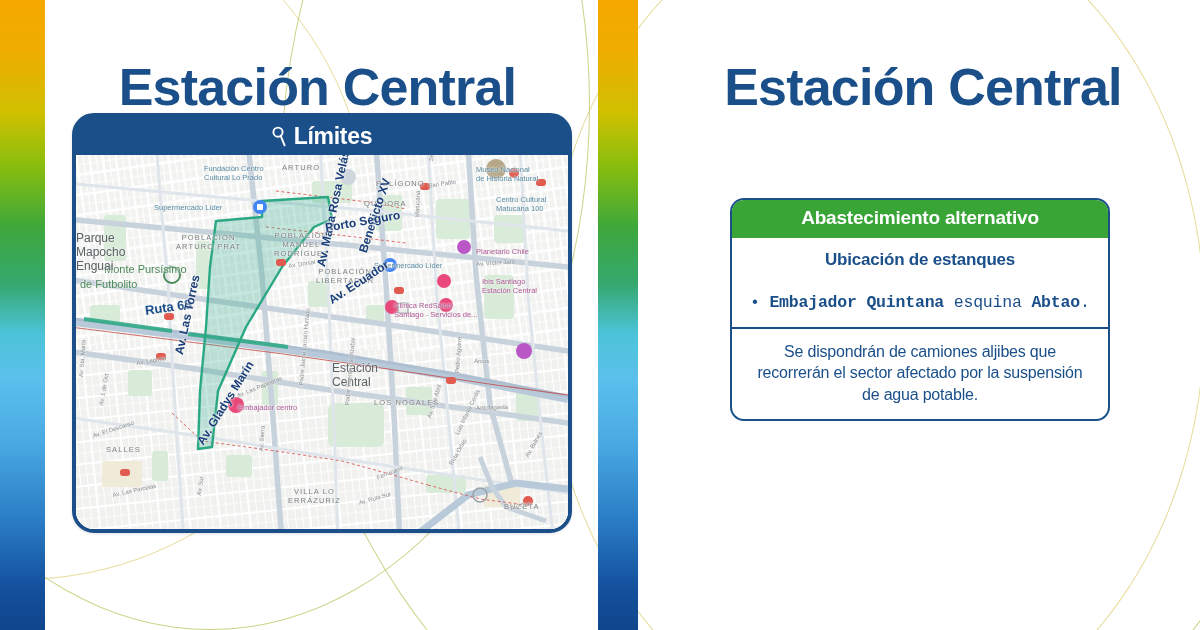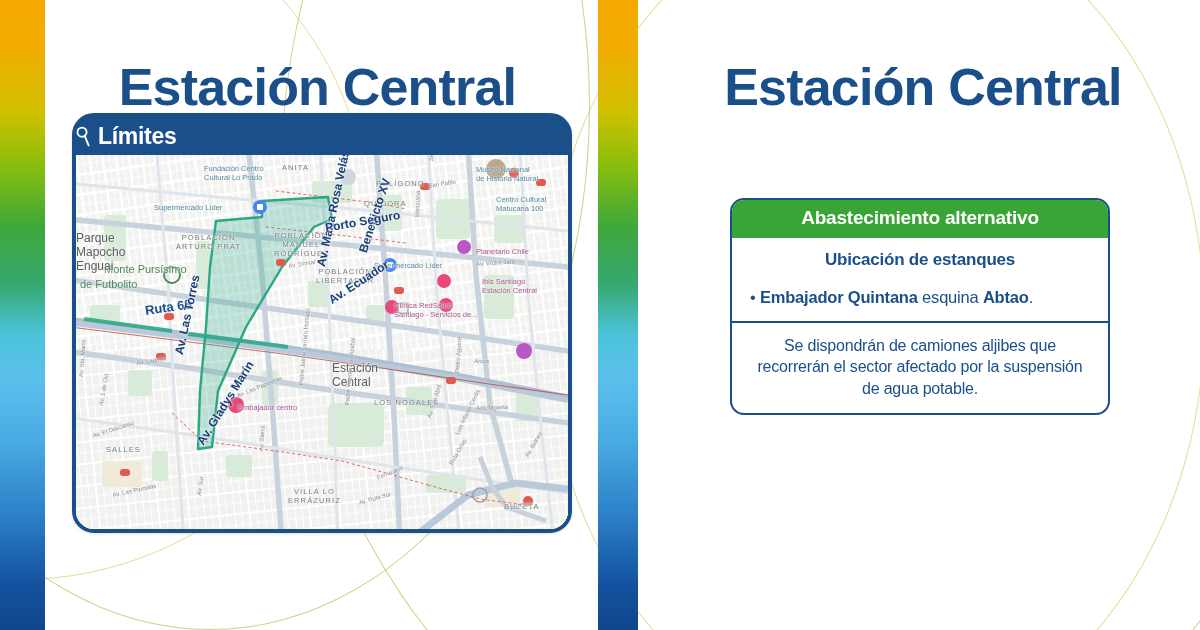--- a/index.html
+++ b/index.html
@@ -52,21 +52,21 @@
   
   #map-card {
     position:absolute; left:27px; top:113px; width:500px; height:420px;
     background:#1a4f8a; border-radius:22px;
     border:4px solid #1a4f8a;
     overflow:hidden;
     box-shadow:0 1px 3px rgba(0,0,0,.12);
   }
   #map-card-header {
     height:38px; background:#1a4f8a;
-    display:flex; align-items:center; justify-content:flex-start; gap:7px;
+    display:flex; align-items:center; justify-content:center; gap:7px;
     color:#fff; font-size:23px; font-weight:bold; letter-spacing:-0.3px;
   }
   #map-card-header svg { display:block; }
   #map-viewport {
     position:absolute; left:0; right:0; top:38px; bottom:0;
     background:#eef0ec; overflow:hidden;
   }
   #map-canvas { position:absolute; inset:0; }
 
   .mlabel {
@@ -95,21 +95,21 @@
     text-align:center; font-size:19px; font-weight:bold;
     padding:8px 6px 9px; letter-spacing:-0.2px;
     border-radius:11px 11px 0 0;
     margin:-1px -1px 0 -1px;
   }
   #info-body { padding:12px 18px 12px 18px; }
   .info-head-line {
     text-align:center; color:#1a4f8a; font-weight:bold;
     font-size:17px; line-height:1.22; letter-spacing:-0.2px;
   }
-  #info-list { margin-top:16px; }
+  #info-list { margin-top:22px;font-family:Liberation Mono, monospace; }
   .info-item {
     color:#1a4f8a; font-size:16.5px; line-height:1.26;
     letter-spacing:-0.2px; padding-left:13px; text-indent:-13px;
     margin-bottom:1px;
   }
   .info-item b { font-weight:bold; }
   #info-divider { height:2px; background:#1a4f8a; margin:0; }
   #info-footer {
     padding:12px 20px 14px; text-align:center;
     color:#1a4f8a; font-size:16px; line-height:1.35; letter-spacing:-0.2px;
@@ -263,21 +263,21 @@
               <rect x="44" y="314" width="10" height="7" rx="3" fill="#e05a4f"></rect>
               <rect x="370" y="222" width="10" height="7" rx="3" fill="#e05a4f"></rect>
               <circle cx="404" cy="340" r="7" fill="none" stroke="#9aa0a6" stroke-width="1.5"></circle>
               <circle cx="452" cy="346" r="5" fill="#e05a4f"></circle>
               <circle cx="438" cy="18" r="5" fill="#e05a4f"></circle>
             </g>
           </g>
         </svg>
 
         <div id="map-labels">
-            <div class="mlabel hood" style="left: 206px; top: 8px; transform-origin: left top;">ANITA</div>
+            <div class="mlabel hood" style="left: 206px; top: 8px; transform-origin: left top;">ARTURO</div>
             <div class="mlabel hood" style="left: 300px; top: 24px; transform-origin: left top;">POLÍGONO</div>
             <div class="mlabel hood" style="left: 288px; top: 44px; transform-origin: left top;">QUIDORA</div>
             <div class="mlabel hood" style="left: 100px; top: 78px; transform-origin: left top;">POBLACIÓN<br>ARTURO PRAT</div>
             <div class="mlabel hood" style="left: 198px; top: 76px; transform-origin: left top;">POBLACIÓN<br>MANUEL<br>RODRÍGUEZ</div>
             <div class="mlabel hood" style="left: 240px; top: 112px; transform-origin: left top;">POBLACIÓN<br>LIBERTADOR</div>
             <div class="mlabel hood" style="left: 298px; top: 243px; transform-origin: left top;">LOS NOGALES</div>
             <div class="mlabel hood" style="left: 3px; top: 290px; transform-origin: left top; margin-left: 27px;">SALLES</div>
             <div class="mlabel hood" style="left: 212px; top: 332px; transform-origin: left top;">VILLA LO<br>ERRÁZURIZ</div>
             <div class="mlabel hood" style="left: 428px; top: 347px; transform-origin: left top;">BUZETA</div>
             <div class="mlabel poi" style="left: 128px; top: 9px; transform-origin: left top;">Fundación Centro<br>Cultural Lo Prado</div>

